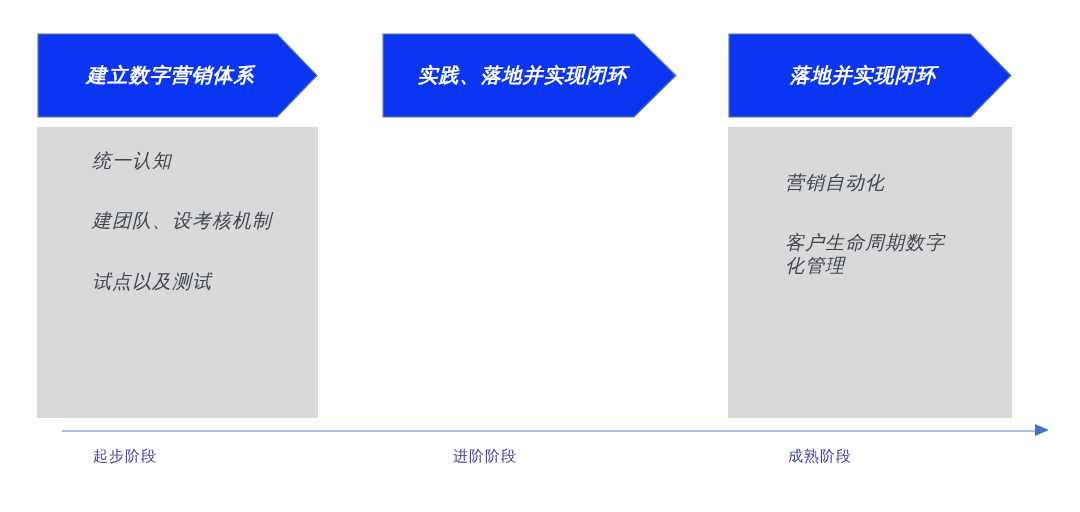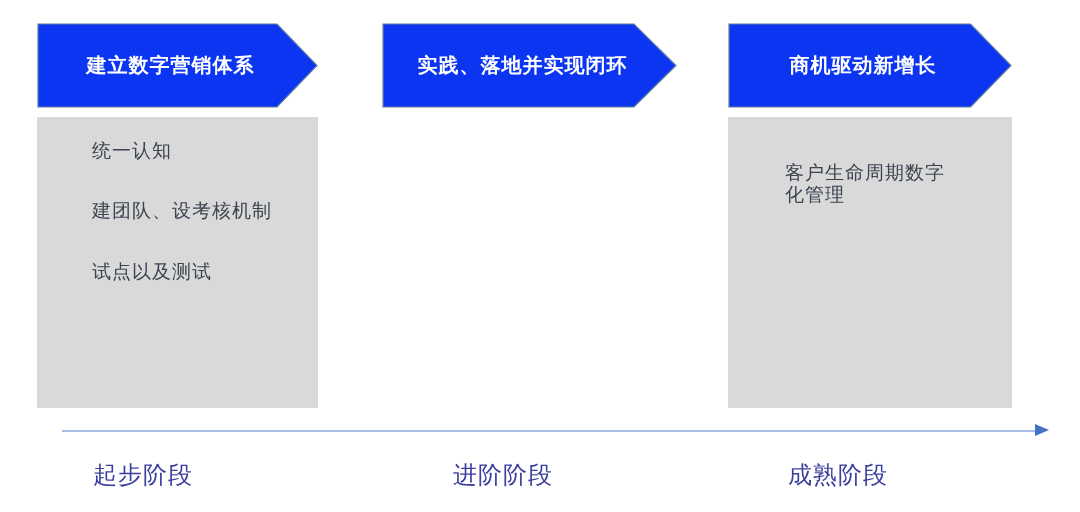--- a/index.html
+++ b/index.html
@@ -14,21 +14,21 @@
   *{margin:0;padding:0;box-sizing:border-box;}
   html,body{background:#ffffff;}
   body{font-family:"Liberation Sans", sans-serif;}
   .canvas{
     position:relative;
     width:1080px;
     height:512px;
     background:#ffffff;
     overflow:hidden;
   }
-  .stage-col{position:absolute;top:23px;}
+  .stage-col{position:absolute;top:33px;font-style:italic;}
   .col-1{left:37px;width:281px;}
   .col-2{left:382px;width:295px;}
   .col-3{left:728px;width:284px;}
 
   .banner{position:relative;width:100%;height:85px;}
   .banner svg{display:block;width:100%;height:100%;}
   .banner polygon{fill:var(--banner-blue);stroke:var(--banner-stroke);stroke-width:1.2;}
   .banner-title{
     position:absolute;left:0;top:0;width:100%;height:100%;
     display:flex;align-items:center;justify-content:center;
@@ -60,23 +60,23 @@
   }
   .timeline-head{
     position:absolute;left:1035px;top:424px;
     width:0;height:0;
     border-top:6px solid transparent;
     border-bottom:6px solid transparent;
     border-left:14px solid var(--head-blue);
   }
 
   .phase-label{
-    position:absolute;top:459px;
+    position:absolute;top:447px;
     color:var(--phase-blue);
-    font-size:24px;
+    font-size:15px;
     letter-spacing:1px;
     white-space:nowrap;
   }
   .phase-1{left:93px;}
   .phase-2{left:453px;}
   .phase-3{left:788px;}
 </style>
 </head>
 <body>
 
@@ -103,23 +103,24 @@
       </svg>
       <div class="banner-title">实践、落地并实现闭环</div>
     </div>
   </div>
 
   <div class="stage-col col-3">
     <div class="banner">
       <svg viewBox="0 0 281 85" preserveAspectRatio="none">
         <polygon points="1,1 240,1 280,42.5 240,84 1,84"></polygon>
       </svg>
-      <div class="banner-title">商机驱动新增长</div>
+      <div class="banner-title">落地并实现闭环</div>
     </div>
     <div class="stage-box">
+      <div class="stage-item">营销自动化</div>
       <div class="stage-item">客户生命周期数字化管理</div>
     </div>
   </div>
 
   <div class="timeline-line"></div>
   <div class="timeline-head"></div>
 
   <div class="phase-label phase-1">起步阶段</div>
   <div class="phase-label phase-2">进阶阶段</div>
   <div class="phase-label phase-3">成熟阶段</div>

